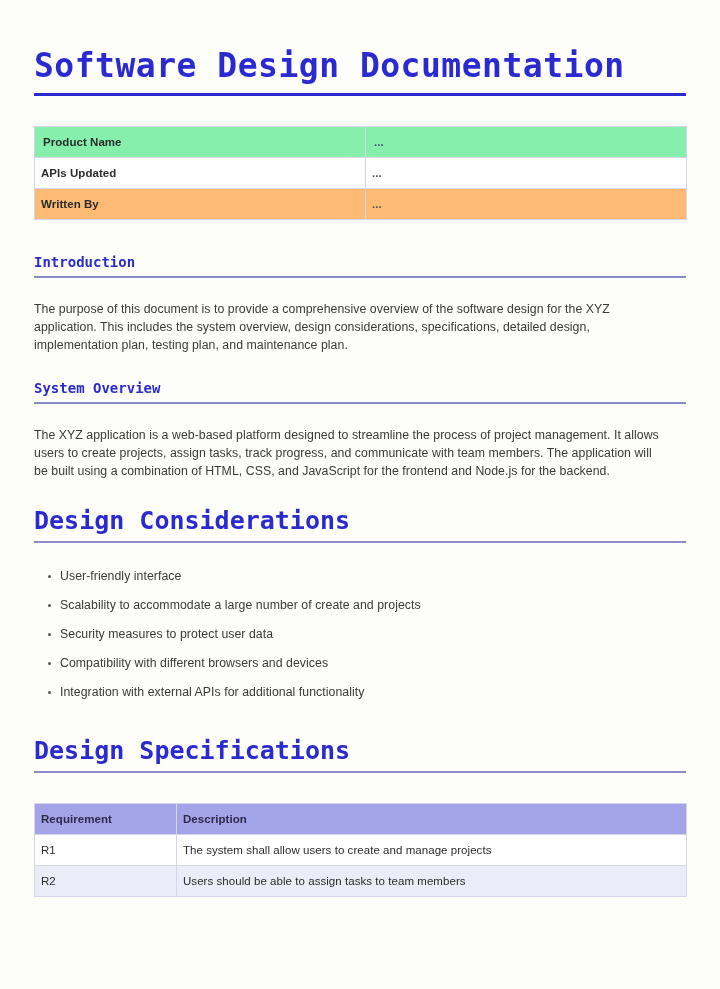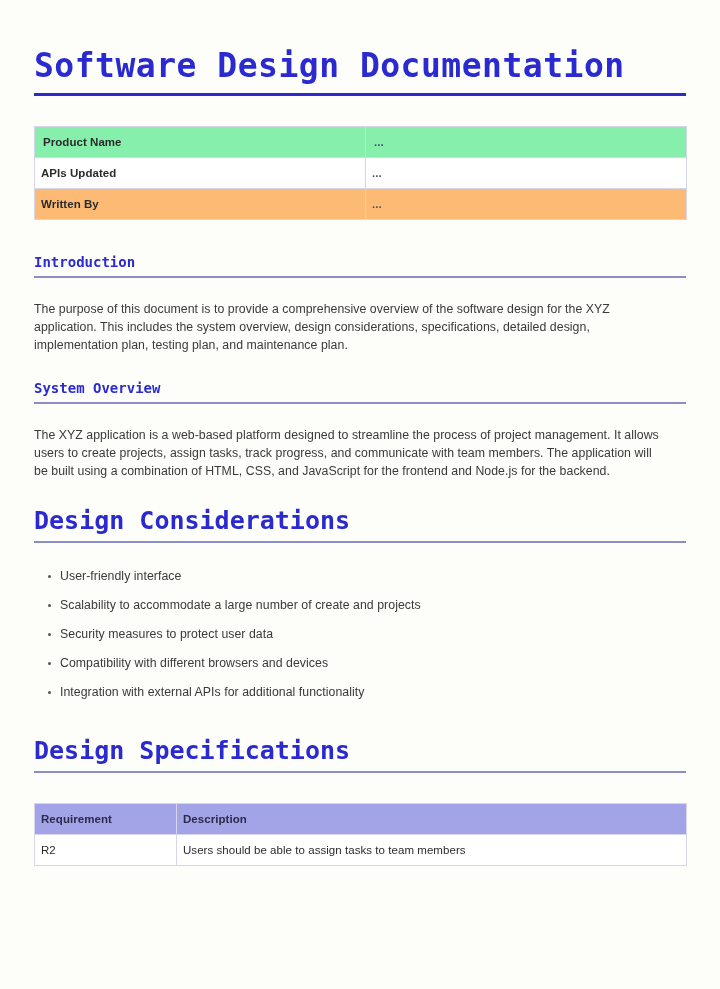--- a/index.html
+++ b/index.html
@@ -208,19 +208,23 @@
         <col style="width:510px">
       </colgroup>
     <thead>
       <tr>
         <th>Requirement</th>
         <th>Description</th>
       </tr>
     </thead>
     <tbody>
       <tr>
+        <td>R1</td>
+        <td>The system shall allow users to create and manage projects</td>
+      </tr>
+      <tr>
         <td>R2</td>
         <td>Users should be able to assign tasks to team members</td>
       </tr>
     </tbody>
   </table>
 
 </div>
 
 </body></html>

